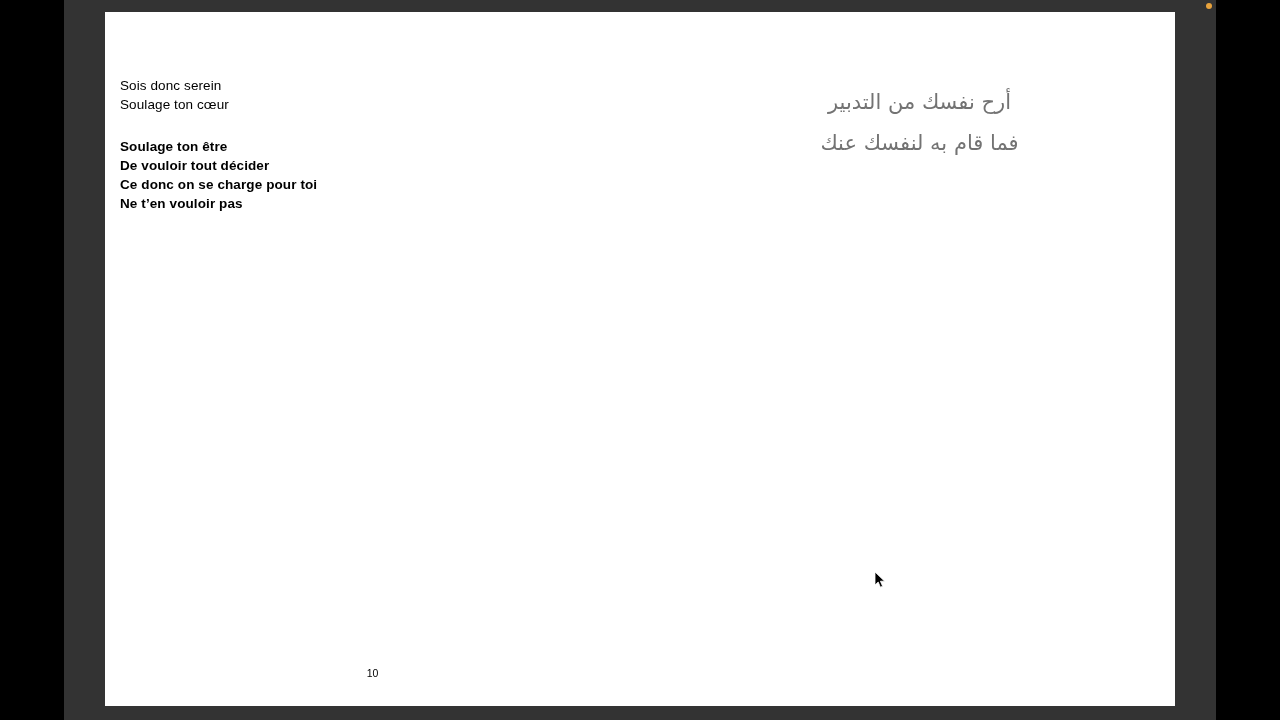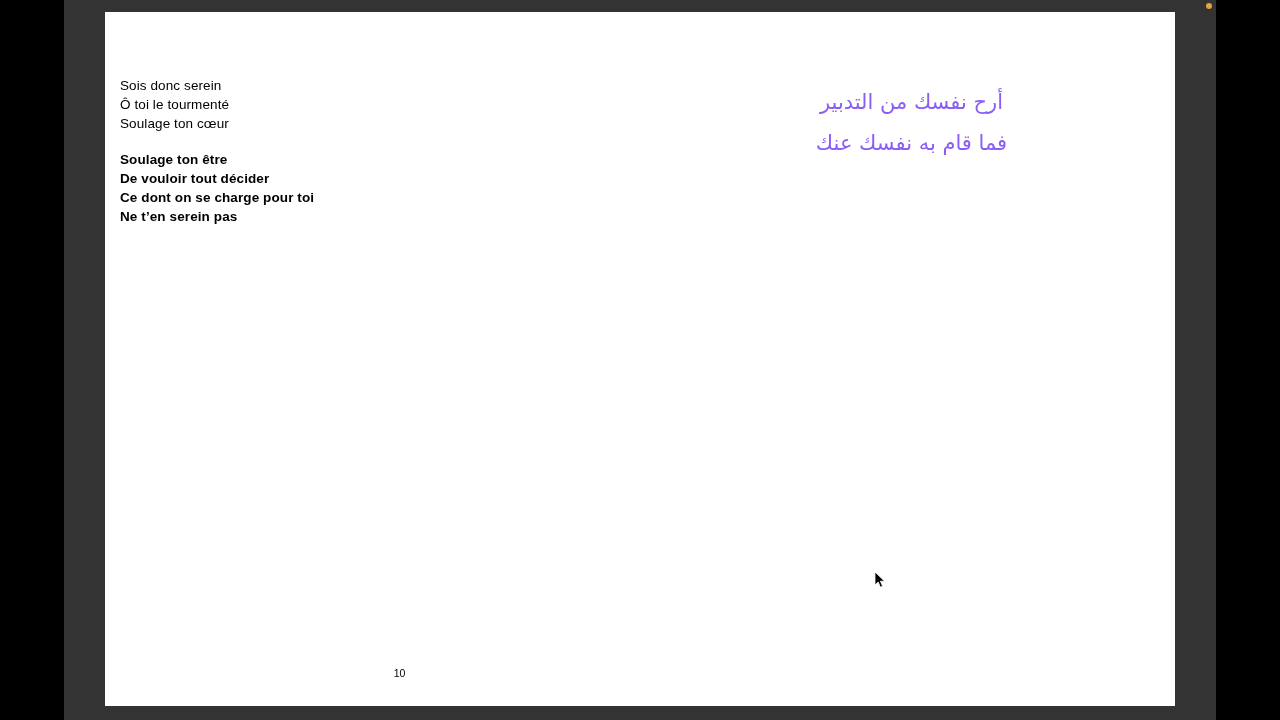--- a/index.html
+++ b/index.html
@@ -69,50 +69,49 @@
     padding-left: 15px;
   }
 
   .fr-line {
     font-size: 13.5px;
     line-height: 19px;
     letter-spacing: 0.1px;
     white-space: nowrap;
   }
 
-  .fr-stanza + .fr-stanza { margin-top: 17px; }
+  .fr-stanza + .fr-stanza { margin-top: 23px; }
 
   .fr-stanza.bold .fr-line { font-weight: bold; }
 
   
   #ar-block {
     position: absolute;
-    left: 4px;
+    left: 12px;
     top: 70px;
     width: 535px;
     text-align: center;
     direction: rtl;
-    color: #8b5cf6;
+    color: #737373;
   }
 
   .ar-line {
     font-size: 21px;
     line-height: 41px;
     white-space: nowrap;
     font-family: "DejaVu Sans", sans-serif;
   }
 
   
   .folio {
     position: absolute;
     top: 655px;
     font-size: 10.5px;
     color: #000000;
     text-align: center;
-    padding-left: 27px;
   }
 
   #folio-left  { left: 0;    width: 535px; }
   #folio-right { left: 535px; width: 535px; transform: translateX(-3px); }
 
   
   #cursor {
     position: absolute;
     left: 875px;
     top: 572px;
@@ -131,41 +130,40 @@
   <div id="status-dot"></div>
 
   <div id="page-spread">
 
     <div class="page" id="page-left">
 
       <div id="fr-block">
 
         <div class="fr-stanza">
           <div class="fr-line">Sois donc serein</div>
-          <div class="fr-line">Ô toi le tourmenté</div>
           <div class="fr-line">Soulage ton cœur</div>
         </div>
 
         <div class="fr-stanza bold">
           <div class="fr-line">Soulage ton être</div>
           <div class="fr-line">De vouloir tout décider</div>
-          <div class="fr-line">Ce dont on se charge pour toi</div>
-          <div class="fr-line">Ne t’en serein pas</div>
+          <div class="fr-line">Ce donc on se charge pour toi</div>
+          <div class="fr-line">Ne t’en vouloir pas</div>
         </div>
 
       </div>
 
       <div class="folio" id="folio-left">10</div>
     </div>
 
     <div class="page" id="page-right">
 
       <div id="ar-block">
         <div class="ar-line">أرح نفسك من التدبير</div>
-        <div class="ar-line">فما قام به نفسك عنك</div>
+        <div class="ar-line">فما قام به لنفسك عنك</div>
       </div>
 
       <div class="folio" id="folio-right">11</div>
     </div>
 
   </div>
 
   <div id="cursor">
     <svg width="12" height="18" viewBox="0 0 12 18" xmlns="http://www.w3.org/2000/svg">
       <polygon points="0,0 0,13 3.2,10 5.4,15.2 7.6,14.2 5.4,9.2 9.6,9.2" fill="#000000" stroke="#ffffff" stroke-width="0.8"></polygon>

